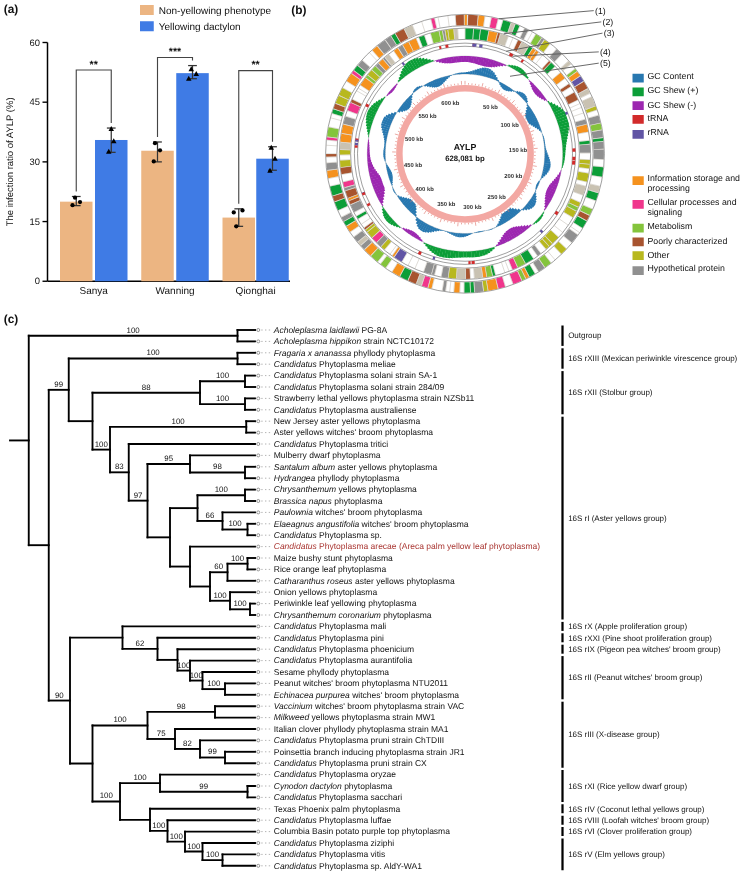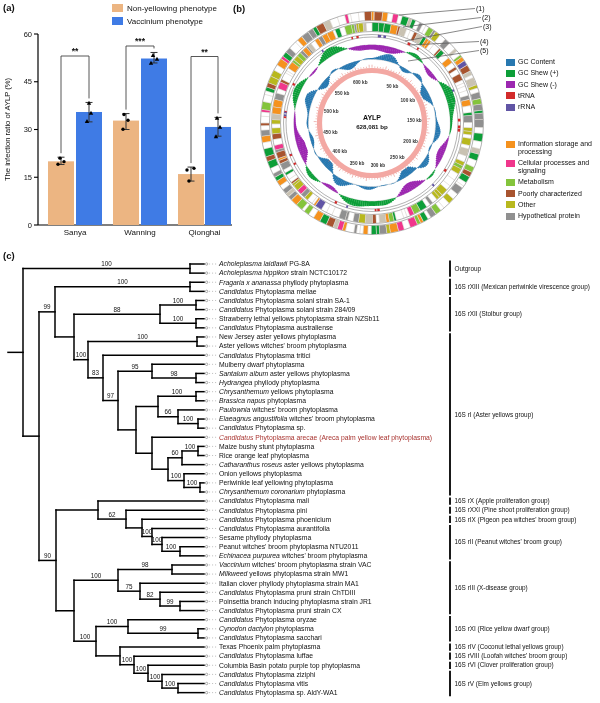--- a/index.html
+++ b/index.html
@@ -1556,21 +1556,21 @@
   <div class="ptag" style="left:233px;top:3px">(b)</div>
   <div class="ptag" style="left:3px;top:250px">(c)</div>
 
   <div class="legA">
     <div class="legrow">
       <span class="sw" id="swA0" style="background: rgb(236, 181, 130);"></span>
       <span>Non-yellowing phenotype</span>
     </div>
     <div class="legrow">
       <span class="sw" id="swA1" style="background: rgb(63, 123, 229);"></span>
-      <span>Vaccinium phenotype</span>
+      <span>Yellowing dactylon</span>
     </div>
   </div>
 
   <div class="blegend" id="legTracks" style="left:506px;top:58px">
       <div class="bl-item">
         <span class="bl-sw" style="background: rgb(40, 120, 176);"></span>
         <span>GC Content</span>
       </div>
       <div class="bl-item">
         <span class="bl-sw" style="background: rgb(12, 158, 56);"></span>

